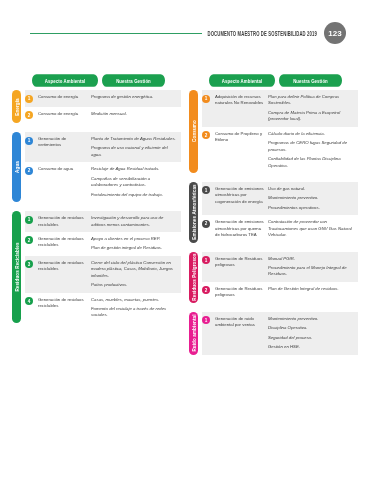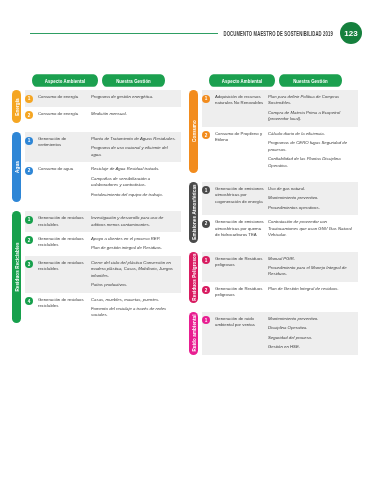--- a/index.html
+++ b/index.html
@@ -39,28 +39,28 @@
     text-transform: uppercase;
     white-space: nowrap;
     transform: scaleY(1.55);
     transform-origin: center;
     margin-right: 7px;
   }
   .page-badge {
     width: 22px;
     height: 22px;
     border-radius: 50%;
-    background: #15803d;
+    background: #737373;
     color: #ffffff;
     display: flex;
     align-items: center;
     justify-content: center;
     font-size: 8px;
     font-weight: bold;
-    margin-right: 8px;
+    margin-right: 24px;
   }
 
   
   .content {
     position: absolute;
     top: 76px;
     left: 0;
     width: 370px;
     display: flex;
     gap: 8px;

